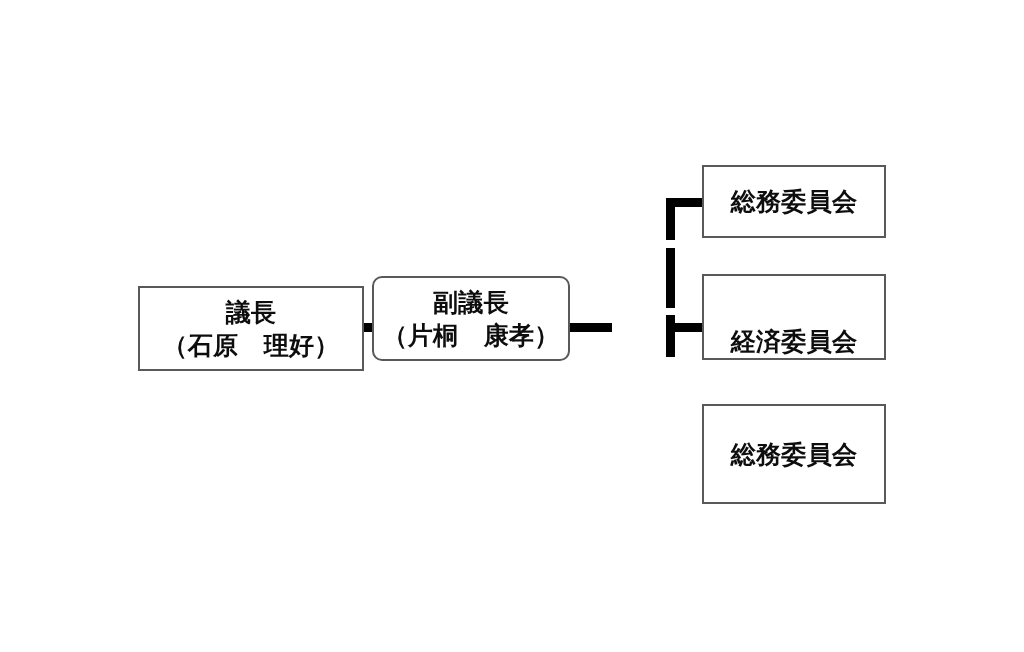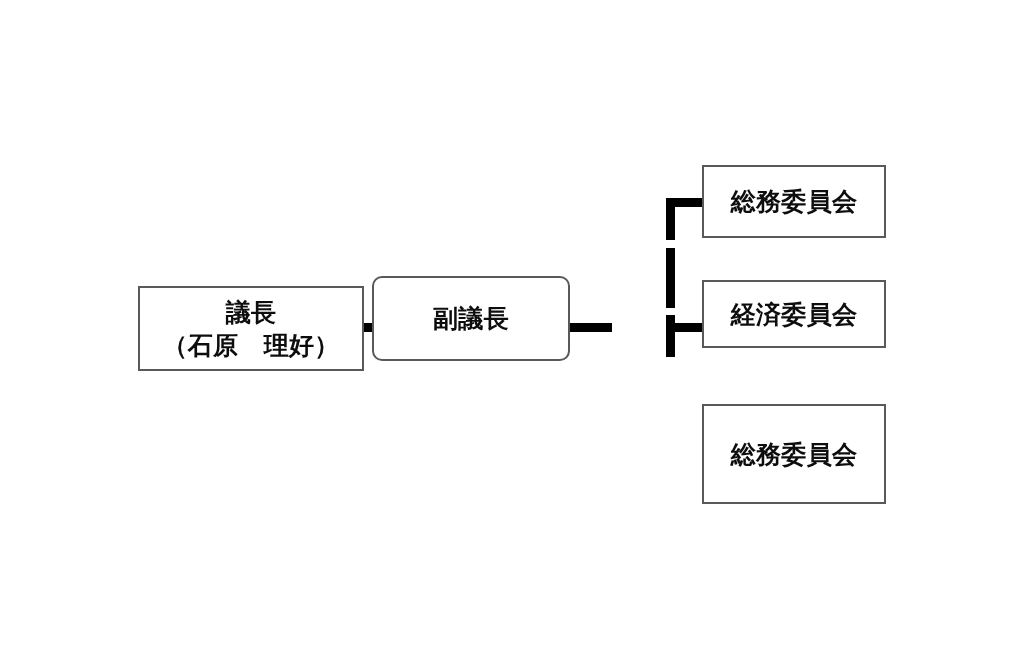--- a/index.html
+++ b/index.html
@@ -52,21 +52,21 @@
   #box-chairperson {
     left: 138px;  top: 286px;  width: 226px; height: 85px;
   }
   #box-vice-chairperson {
     left: 372px;  top: 276px;  width: 198px; height: 85px; border-radius: 10px;
   }
   #box-general-affairs-committee {
     left: 702px;  top: 165px;  width: 184px; height: 73px;
   }
   #box-economic-committee {
-    left: 702px;  top: 280px;  width: 184px; height: 68px;
+    left: 702px;  top: 274px;  width: 184px; height: 86px; justify-content: flex-end;
   }
   #box-assembly-secretariat {
     left: 702px;  top: 404px;  width: 184px; height: 100px;
   }
 
   
   .connector {
     position: absolute;
     background: #000000;
   }
@@ -118,20 +118,21 @@
 
   <div class="connector" id="connector-branch-economic"></div>
 
   <div class="node-box" id="box-chairperson">
     <span class="node-line primary">議長</span>
     <span class="node-line secondary">（石原　理好）</span>
   </div>
 
   <div class="node-box" id="box-vice-chairperson">
     <span class="node-line primary">副議長</span>
+    <span class="node-line secondary">（片桐　康孝）</span>
   </div>
 
   <div class="node-box single-line" id="box-general-affairs-committee">
     <span class="node-line primary">総務委員会</span>
   </div>
 
   <div class="node-box single-line" id="box-economic-committee">
     <span class="node-line primary">経済委員会</span>
   </div>
 

